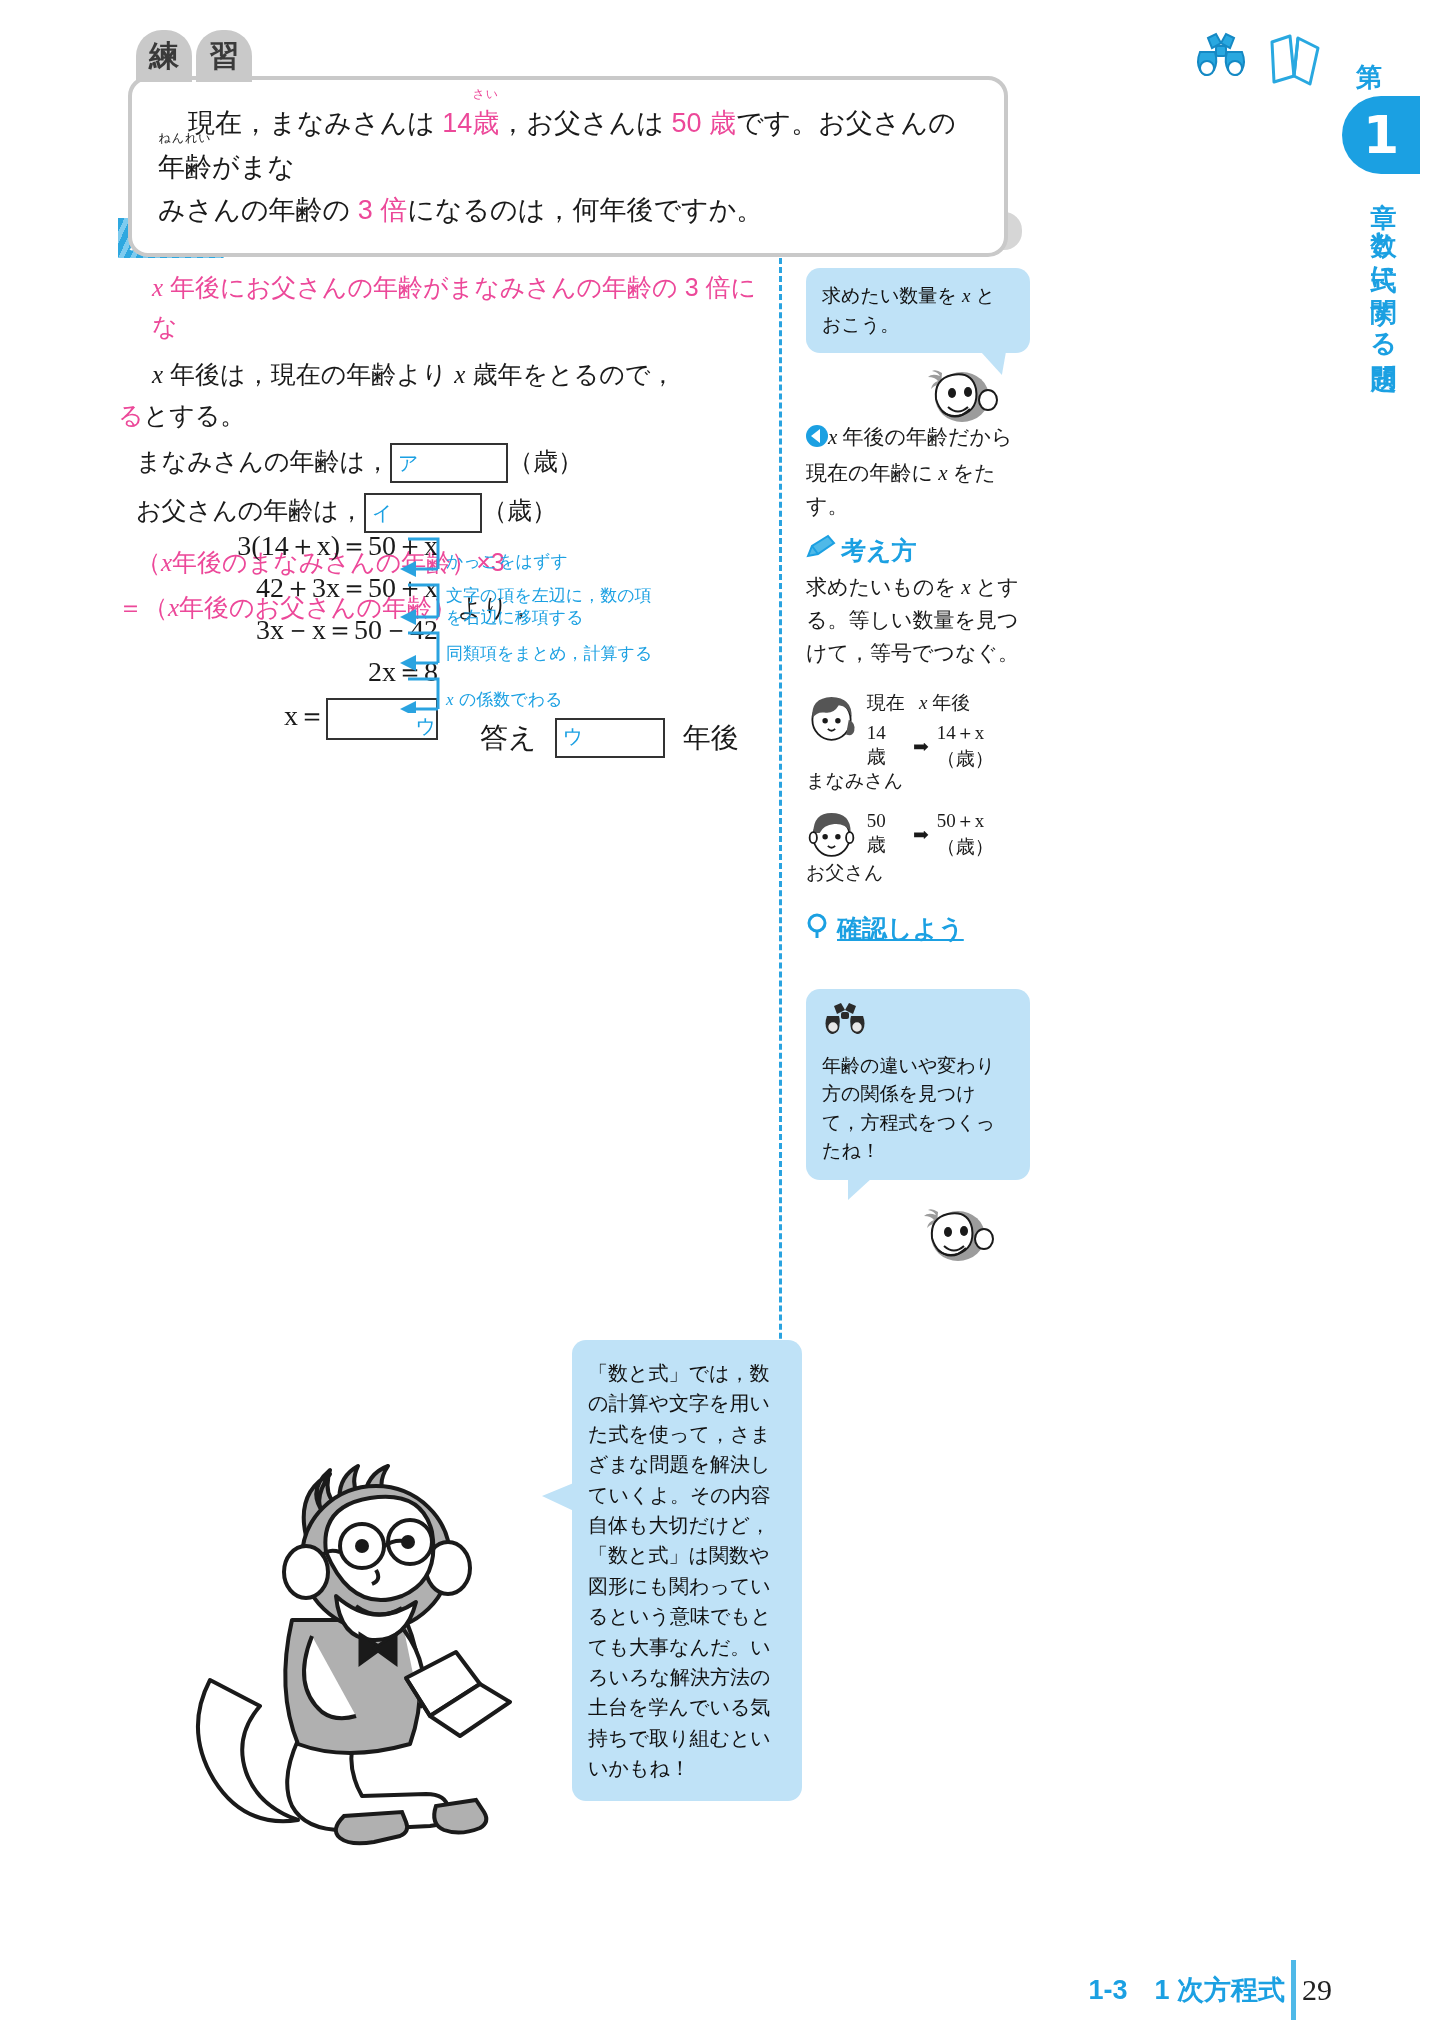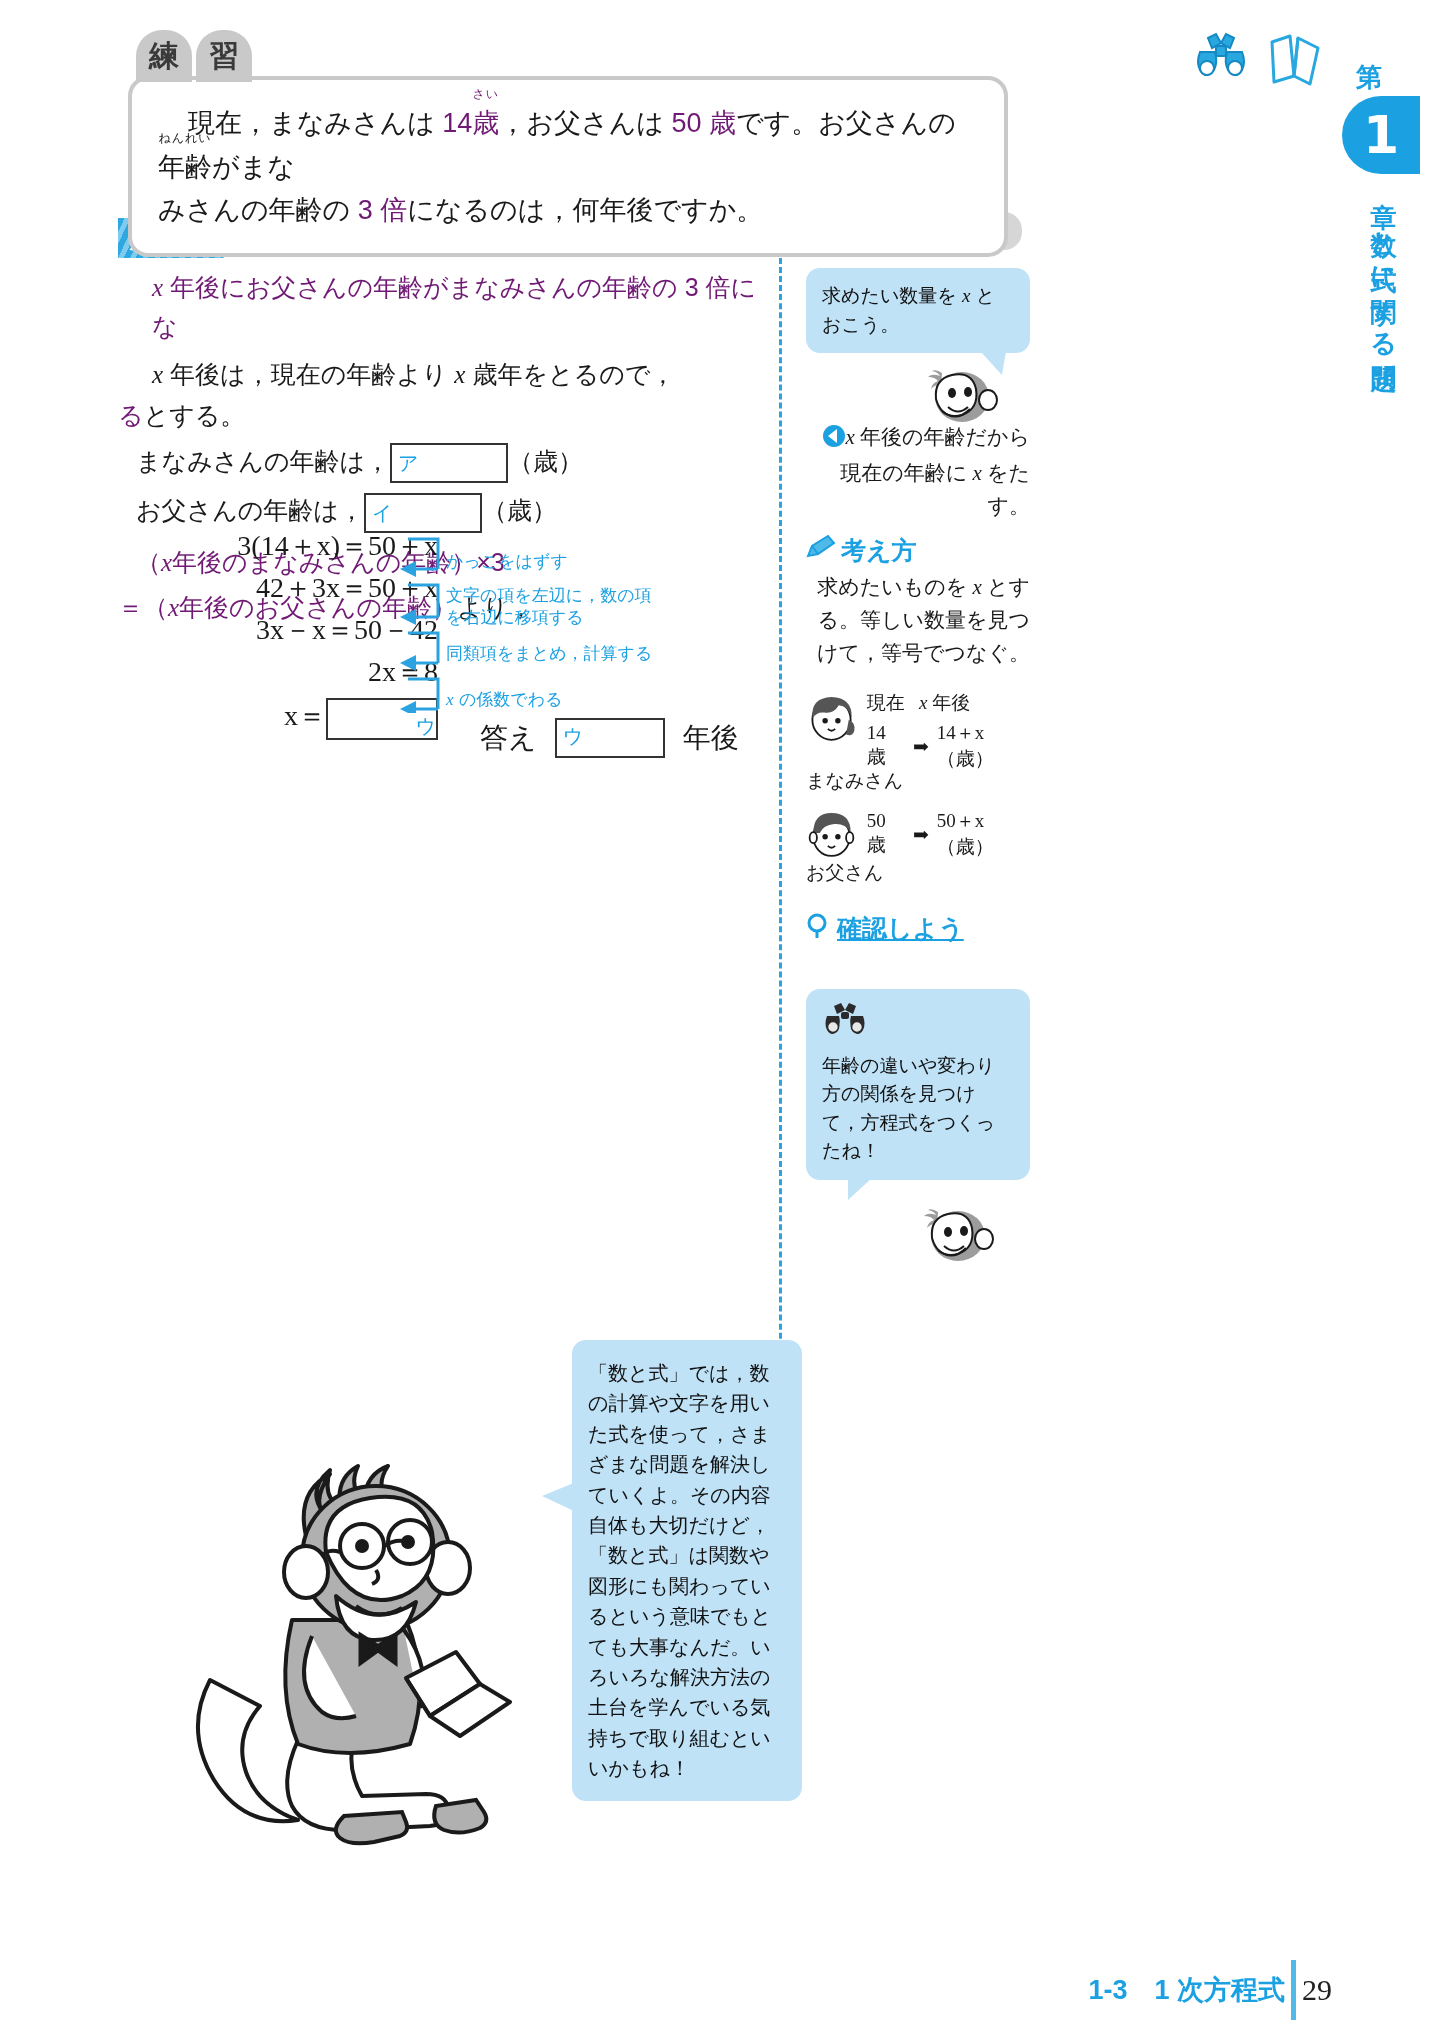--- a/index.html
+++ b/index.html
@@ -3,21 +3,21 @@
 <meta charset="utf-8">
 <style>
   html,body{margin:0;padding:0;background:#fff;}
   body{
     width:1440px;height:2043px;position:relative;overflow:hidden;
     font-family:"Liberation Sans","DejaVu Sans",sans-serif;
     color:#1a1a1a;
   }
   .serif{font-family:"Liberation Serif","DejaVu Serif",serif;}
   .mi{font-family:"Liberation Serif","DejaVu Serif",serif;font-style:italic;}
-  .blue{color:#701a75;}
+  .blue{color:#ec4899;}
   .abs{position:absolute;}
 
   
   #top-icons{position:absolute;left:1190px;top:30px;width:150px;height:70px;}
   #top-icons svg{display:block;}
 
   
   #renshu-wrap{position:absolute;left:128px;top:30px;width:880px;}
   .tab-row{display:flex;gap:4px;margin-left:8px;position:relative;z-index:2;}
   .tab-chip{
@@ -109,21 +109,21 @@
     border-width:24px 0 0 26px;border-style:solid;
     border-color:#bfe2f7 transparent transparent transparent;
     transform:skewX(-10deg);
   }
   .bubble.tail-bl:after{
     content:"";position:absolute;left:42px;bottom:-20px;
     border-width:22px 24px 0 0;border-style:solid;
     border-color:#bfe2f7 transparent transparent transparent;
   }
   .side-note{font-size:21px;line-height:1.58;}
-  .side-note.serif{font-family:"Liberation Serif","DejaVu Serif",serif;text-align:right;}
+  .side-note.serif{font-family:"Liberation Serif","DejaVu Serif",serif;}
   .sec-head{
     color:#1ba0e2;font-weight:bold;font-size:25px;
     display:flex;align-items:center;gap:5px;margin:6px 0 4px 0;
   }
 
   .agerow{display:flex;align-items:center;gap:8px;font-family:"Liberation Serif","DejaVu Serif",serif;font-size:19px;}
   .agehdr{font-family:"Liberation Serif","DejaVu Serif",serif;font-size:19px;}
 
   
   #big-bubble{

